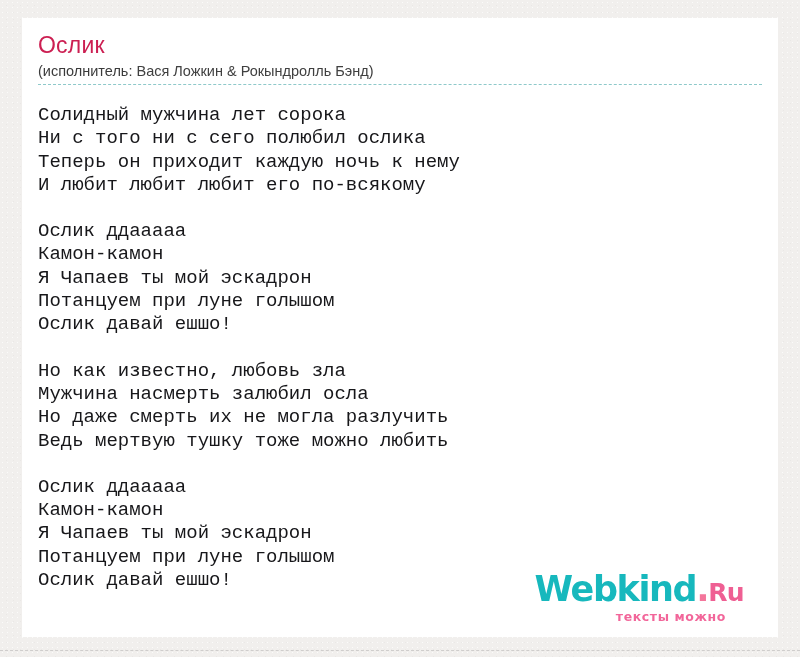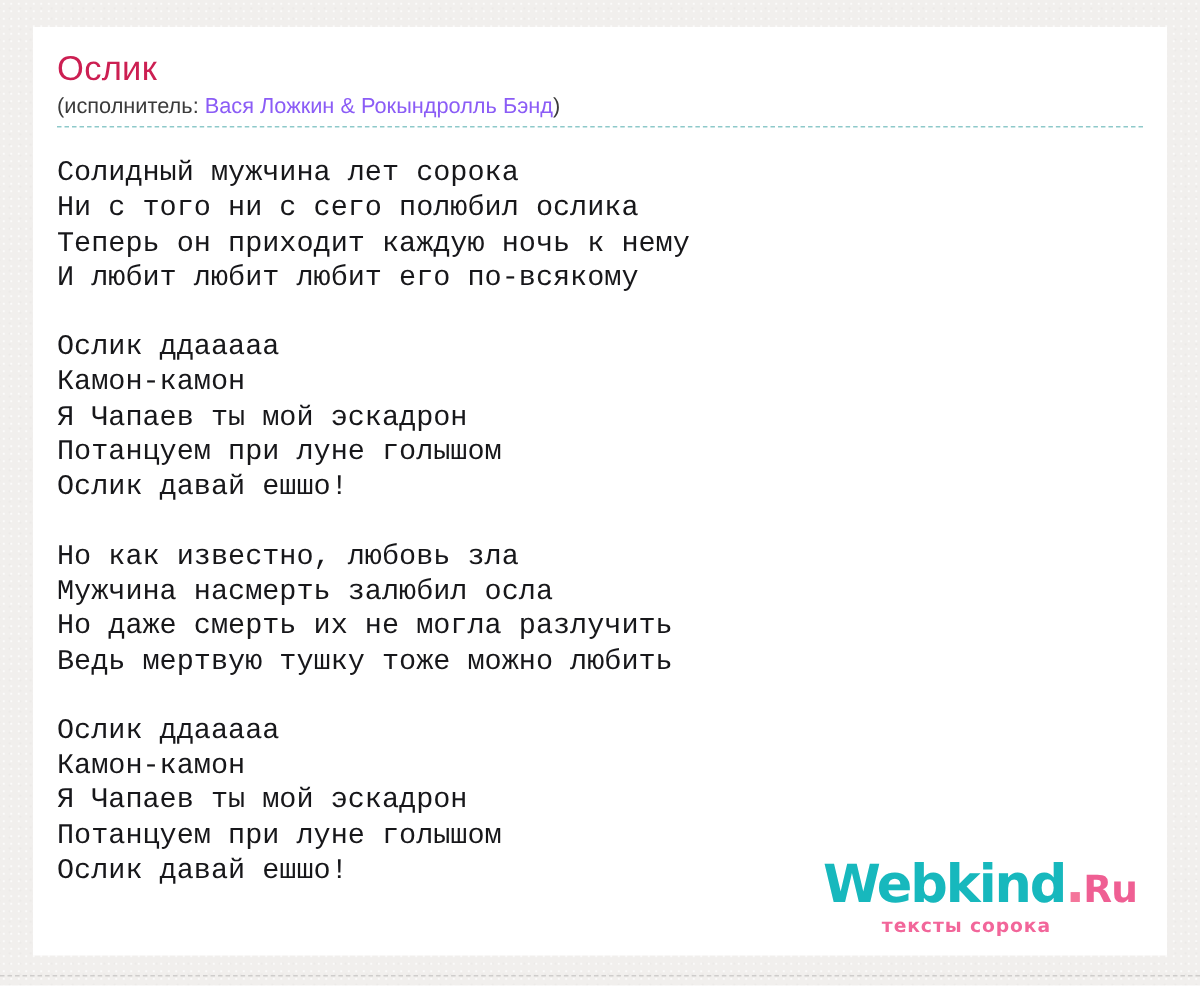--- a/index.html
+++ b/index.html
@@ -54,21 +54,21 @@
     margin: 0;
     padding-top: 3px;
     font-family: "Liberation Sans", sans-serif;
     font-size: 14.5px;
     line-height: 19px;
     color: #3b3b3b;
     white-space: nowrap;
   }
 
   .artist-link {
-    color: #8b5cf6;
+    color: #404040;
     text-decoration: none;
   }
 
   .header-rule {
     margin-top: 3px;
     height: 0;
     border: 0;
     border-top: 1px dashed #8ec9ca;
   }
 
@@ -89,23 +89,23 @@
   .lyrics-stanza:last-child { margin-bottom: 0; }
 
   .lyrics-line {
     display: block;
     white-space: pre;
   }
 
   
   .site-logo {
     position: absolute;
-    right: 20px;
+    right: 34px;
     bottom: 14px;
-    text-align: center;
+    text-align: right;
     line-height: 1;
     user-select: none;
   }
 
   .logo-main {
     font-family: "DejaVu Sans", sans-serif;
     font-size: 35px;
     font-weight: bold;
     letter-spacing: -1.4px;
     line-height: 34px;
@@ -156,17 +156,17 @@
     </div>
 
     <hr class="header-rule">
 
     <div class="lyrics" id="lyrics-body"><p class="lyrics-stanza"><span class="lyrics-line">Солидный мужчина лет сорока</span><span class="lyrics-line">Ни с того ни с сего полюбил ослика</span><span class="lyrics-line">Теперь он приходит каждую ночь к нему</span><span class="lyrics-line">И любит любит любит его по-всякому</span></p><p class="lyrics-stanza"><span class="lyrics-line">Ослик ддааааа</span><span class="lyrics-line">Камон-камон</span><span class="lyrics-line">Я Чапаев ты мой эскадрон</span><span class="lyrics-line">Потанцуем при луне голышом</span><span class="lyrics-line">Ослик давай ешшо!</span></p><p class="lyrics-stanza"><span class="lyrics-line">Но как известно, любовь зла</span><span class="lyrics-line">Мужчина насмерть залюбил осла</span><span class="lyrics-line">Но даже смерть их не могла разлучить</span><span class="lyrics-line">Ведь мертвую тушку тоже можно любить</span></p><p class="lyrics-stanza"><span class="lyrics-line">Ослик ддааааа</span><span class="lyrics-line">Камон-камон</span><span class="lyrics-line">Я Чапаев ты мой эскадрон</span><span class="lyrics-line">Потанцуем при луне голышом</span><span class="lyrics-line">Ослик давай ешшо!</span></p></div>
 
   </div>
 
   <div class="site-logo">
     <div class="logo-main"><span class="logo-web">Web</span><span class="logo-k">k</span><span class="logo-ind">ind</span><span class="logo-dot">.</span><span class="logo-ru">Ru</span></div>
-    <div class="logo-tagline">тексты сорока</div>
+    <div class="logo-tagline">тексты можно</div>
   </div>
 </div>
 
 <div class="bottom-rule"></div>
 
 </body></html>

